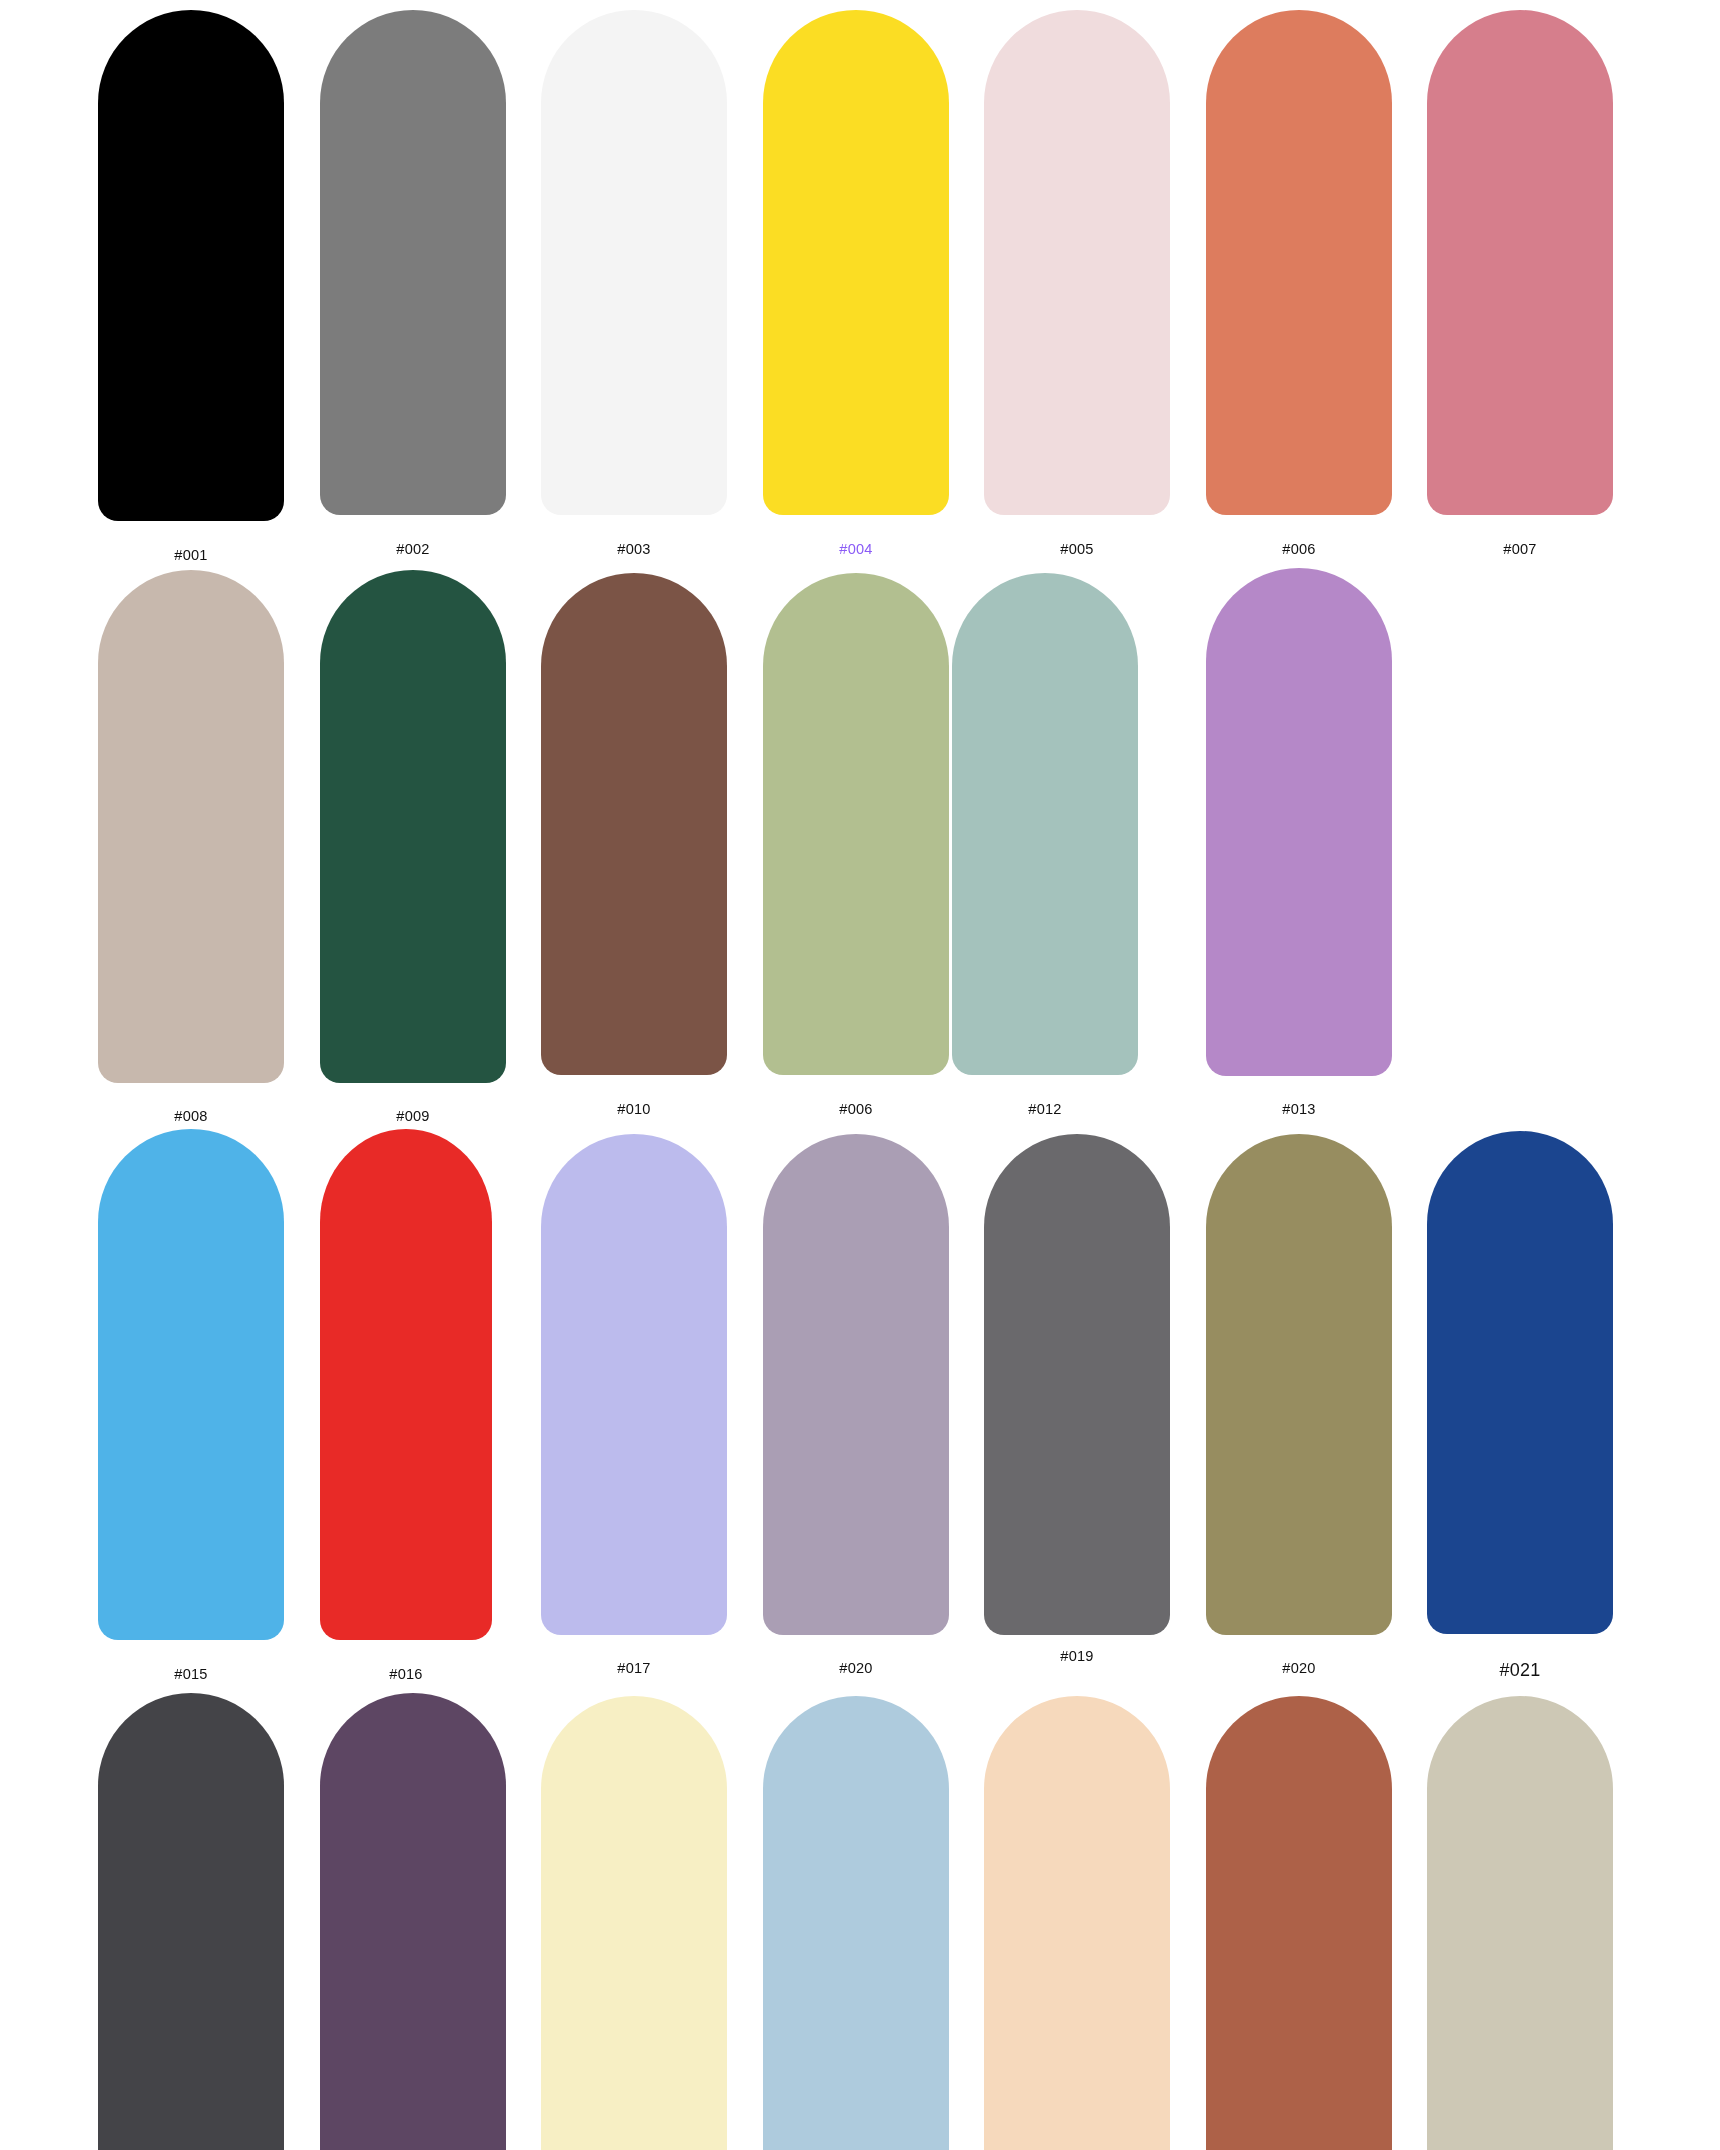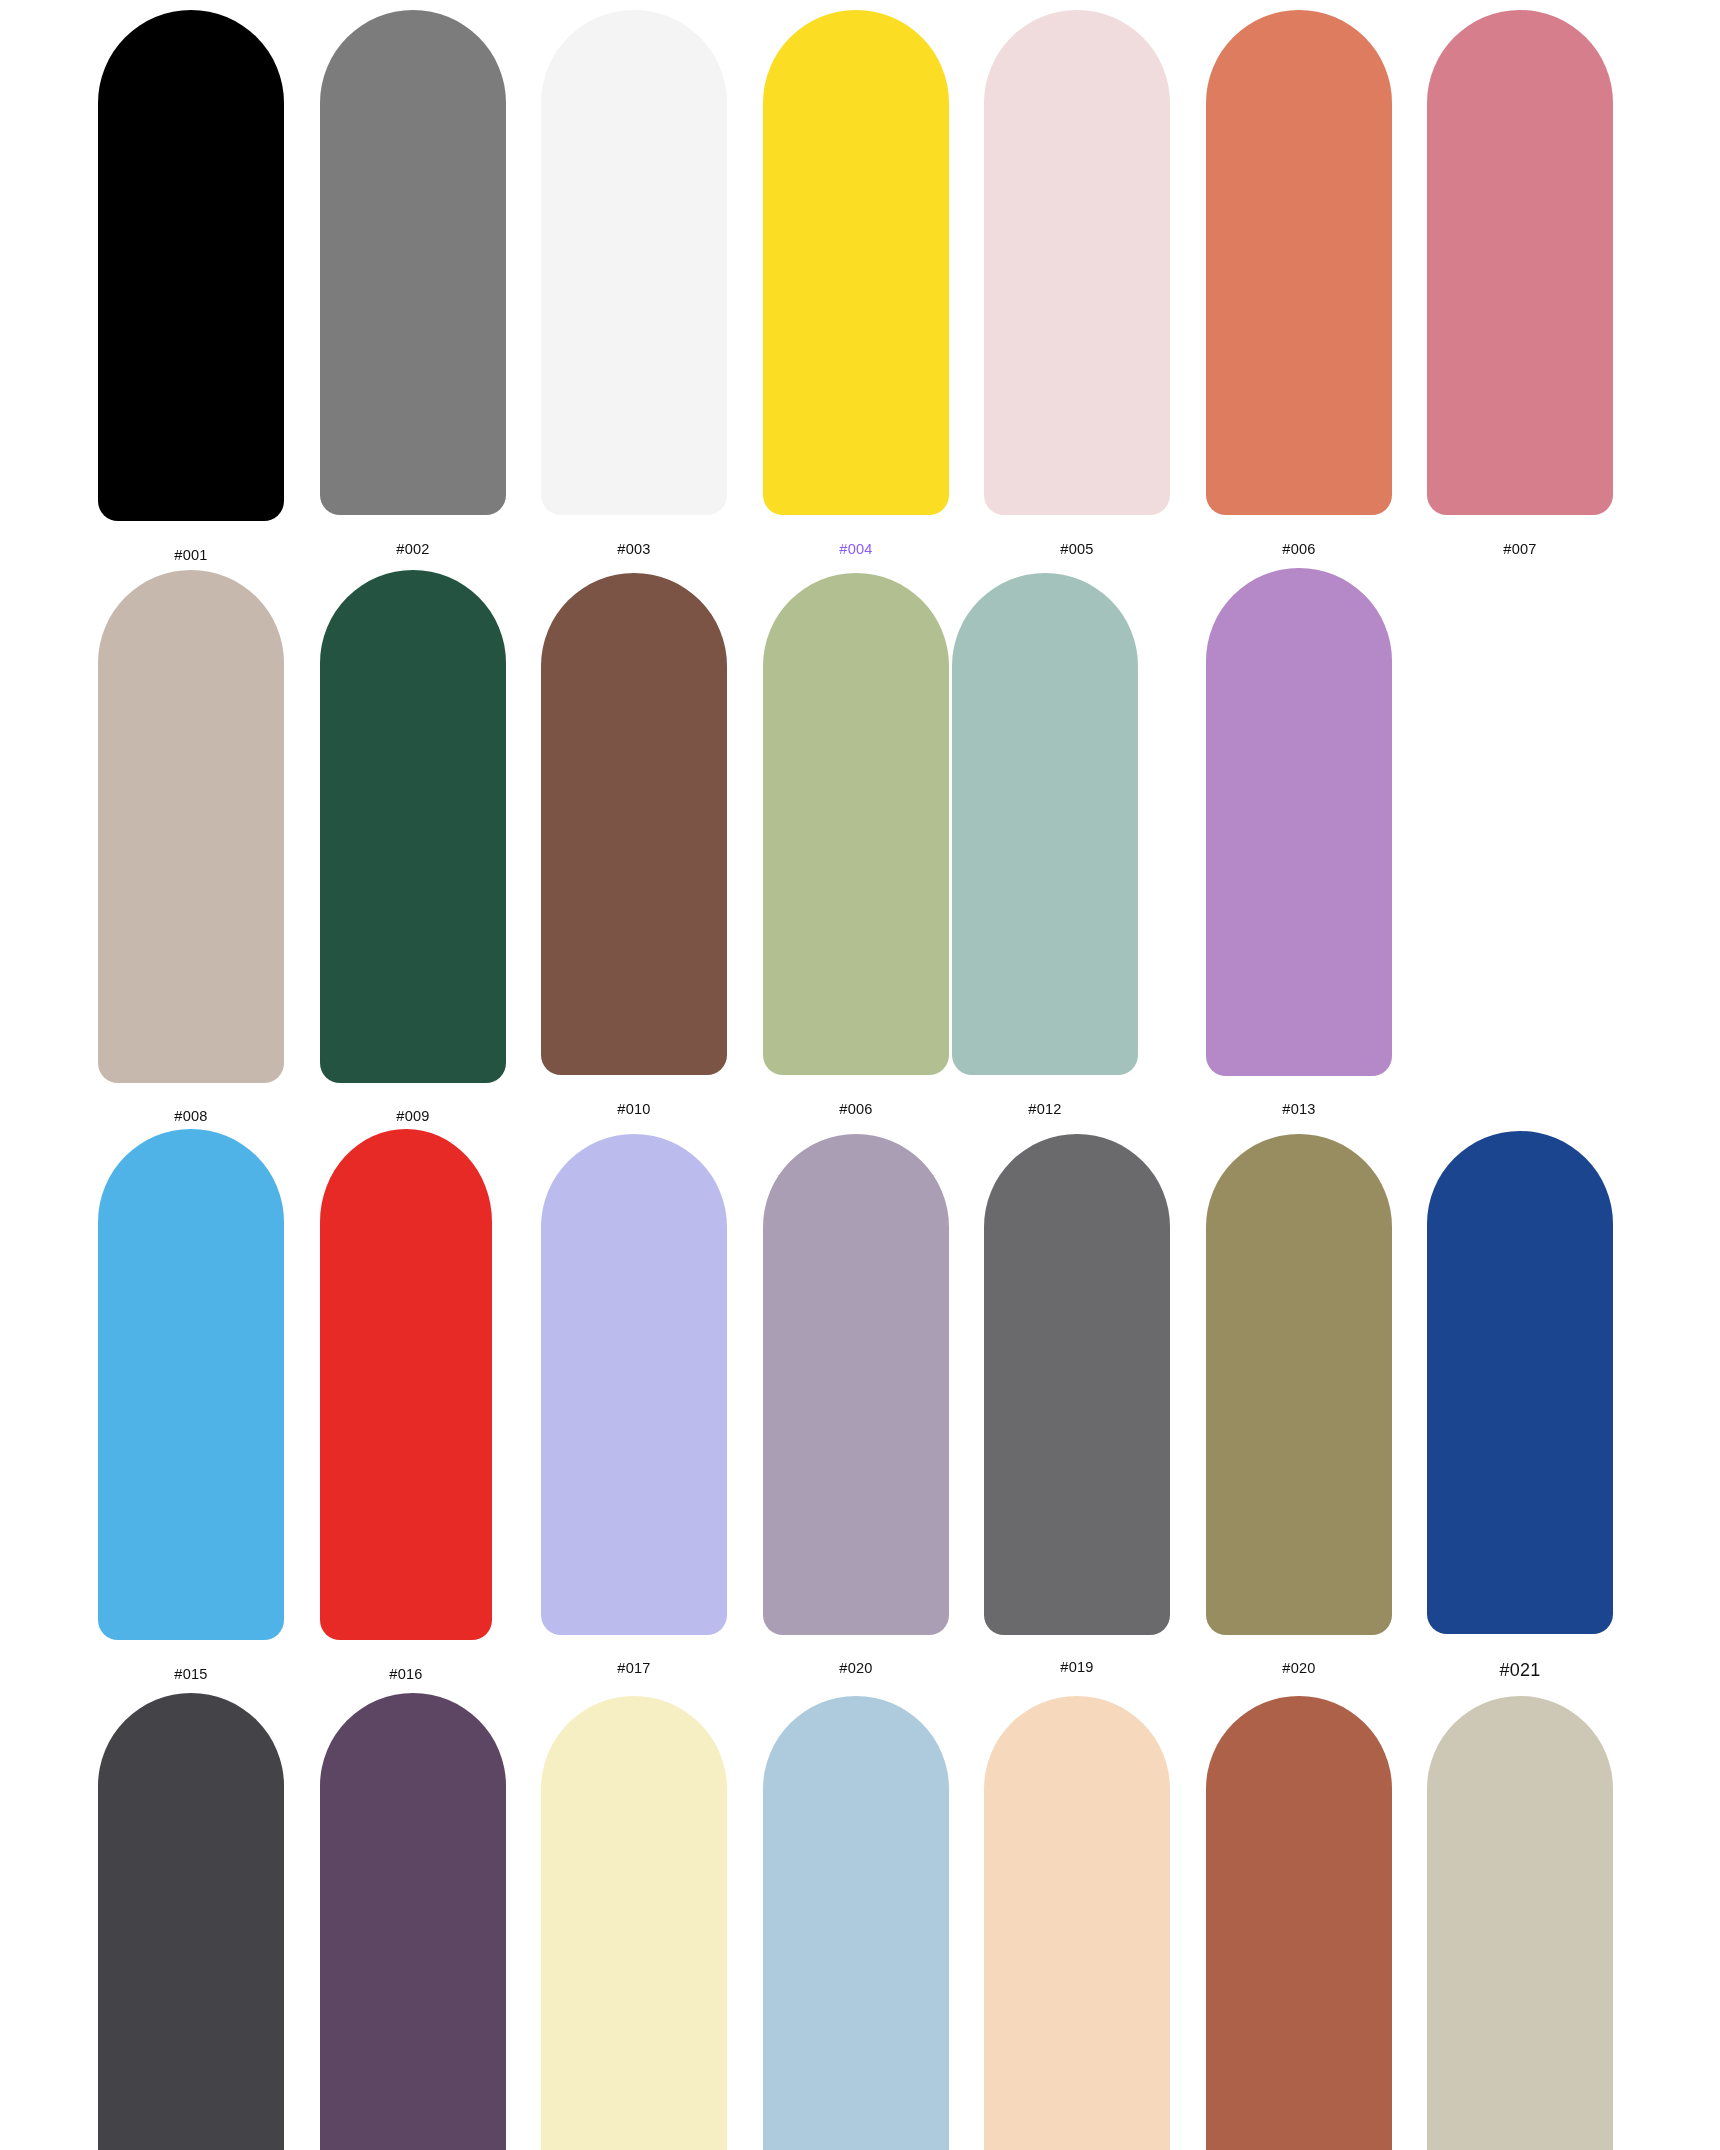--- a/index.html
+++ b/index.html
@@ -119,21 +119,21 @@
       <div class="swatch-cell" style="left: 541px; top: 1134px; width: 186px; height: 542px;">
     <div class="swatch-chip" style="top: 0px; height: 501px; background: rgb(188, 187, 237); border-radius: 50% 50% 20px 20px / 93px 93px 20px 20px;"></div>
     <div class="swatch-label" style="top: 527px; font-size: 14.6px; color: rgb(17, 17, 17);">#017</div>
   </div>
       <div class="swatch-cell" style="left: 763px; top: 1134px; width: 186px; height: 542px;">
     <div class="swatch-chip" style="top: 0px; height: 501px; background: rgb(170, 158, 180); border-radius: 50% 50% 20px 20px / 93px 93px 20px 20px;"></div>
     <div class="swatch-label" style="top: 527px; font-size: 14.6px; color: rgb(17, 17, 17);">#020</div>
   </div>
       <div class="swatch-cell" style="left: 984px; top: 1134px; width: 186px; height: 542px;">
     <div class="swatch-chip" style="top: 0px; height: 501px; background: rgb(106, 105, 108); border-radius: 50% 50% 20px 20px / 93px 93px 20px 20px;"></div>
-    <div class="swatch-label" style="top: 526px; font-size: 14.6px; color: rgb(17, 17, 17);">#019</div>
+    <div class="swatch-label" style="top: 515px; font-size: 14.6px; color: rgb(17, 17, 17);">#019</div>
   </div>
       <div class="swatch-cell" style="left: 1206px; top: 1134px; width: 186px; height: 542px;">
     <div class="swatch-chip" style="top: 0px; height: 501px; background: rgb(151, 141, 96); border-radius: 50% 50% 20px 20px / 93px 93px 20px 20px;"></div>
     <div class="swatch-label" style="top: 527px; font-size: 14.6px; color: rgb(17, 17, 17);">#020</div>
   </div>
       <div class="swatch-cell" style="left: 1427px; top: 1131px; width: 186px; height: 545px;">
     <div class="swatch-chip" style="top: 0px; height: 503px; background: rgb(27, 69, 143); border-radius: 50% 50% 20px 20px / 93px 93px 20px 20px;"></div>
     <div class="swatch-label" style="top: 530px; font-size: 18px; color: rgb(17, 17, 17);">#021</div>
   </div>
       <div class="swatch-cell" style="left: 98px; top: 1693px; width: 186px; height: 547px;">

